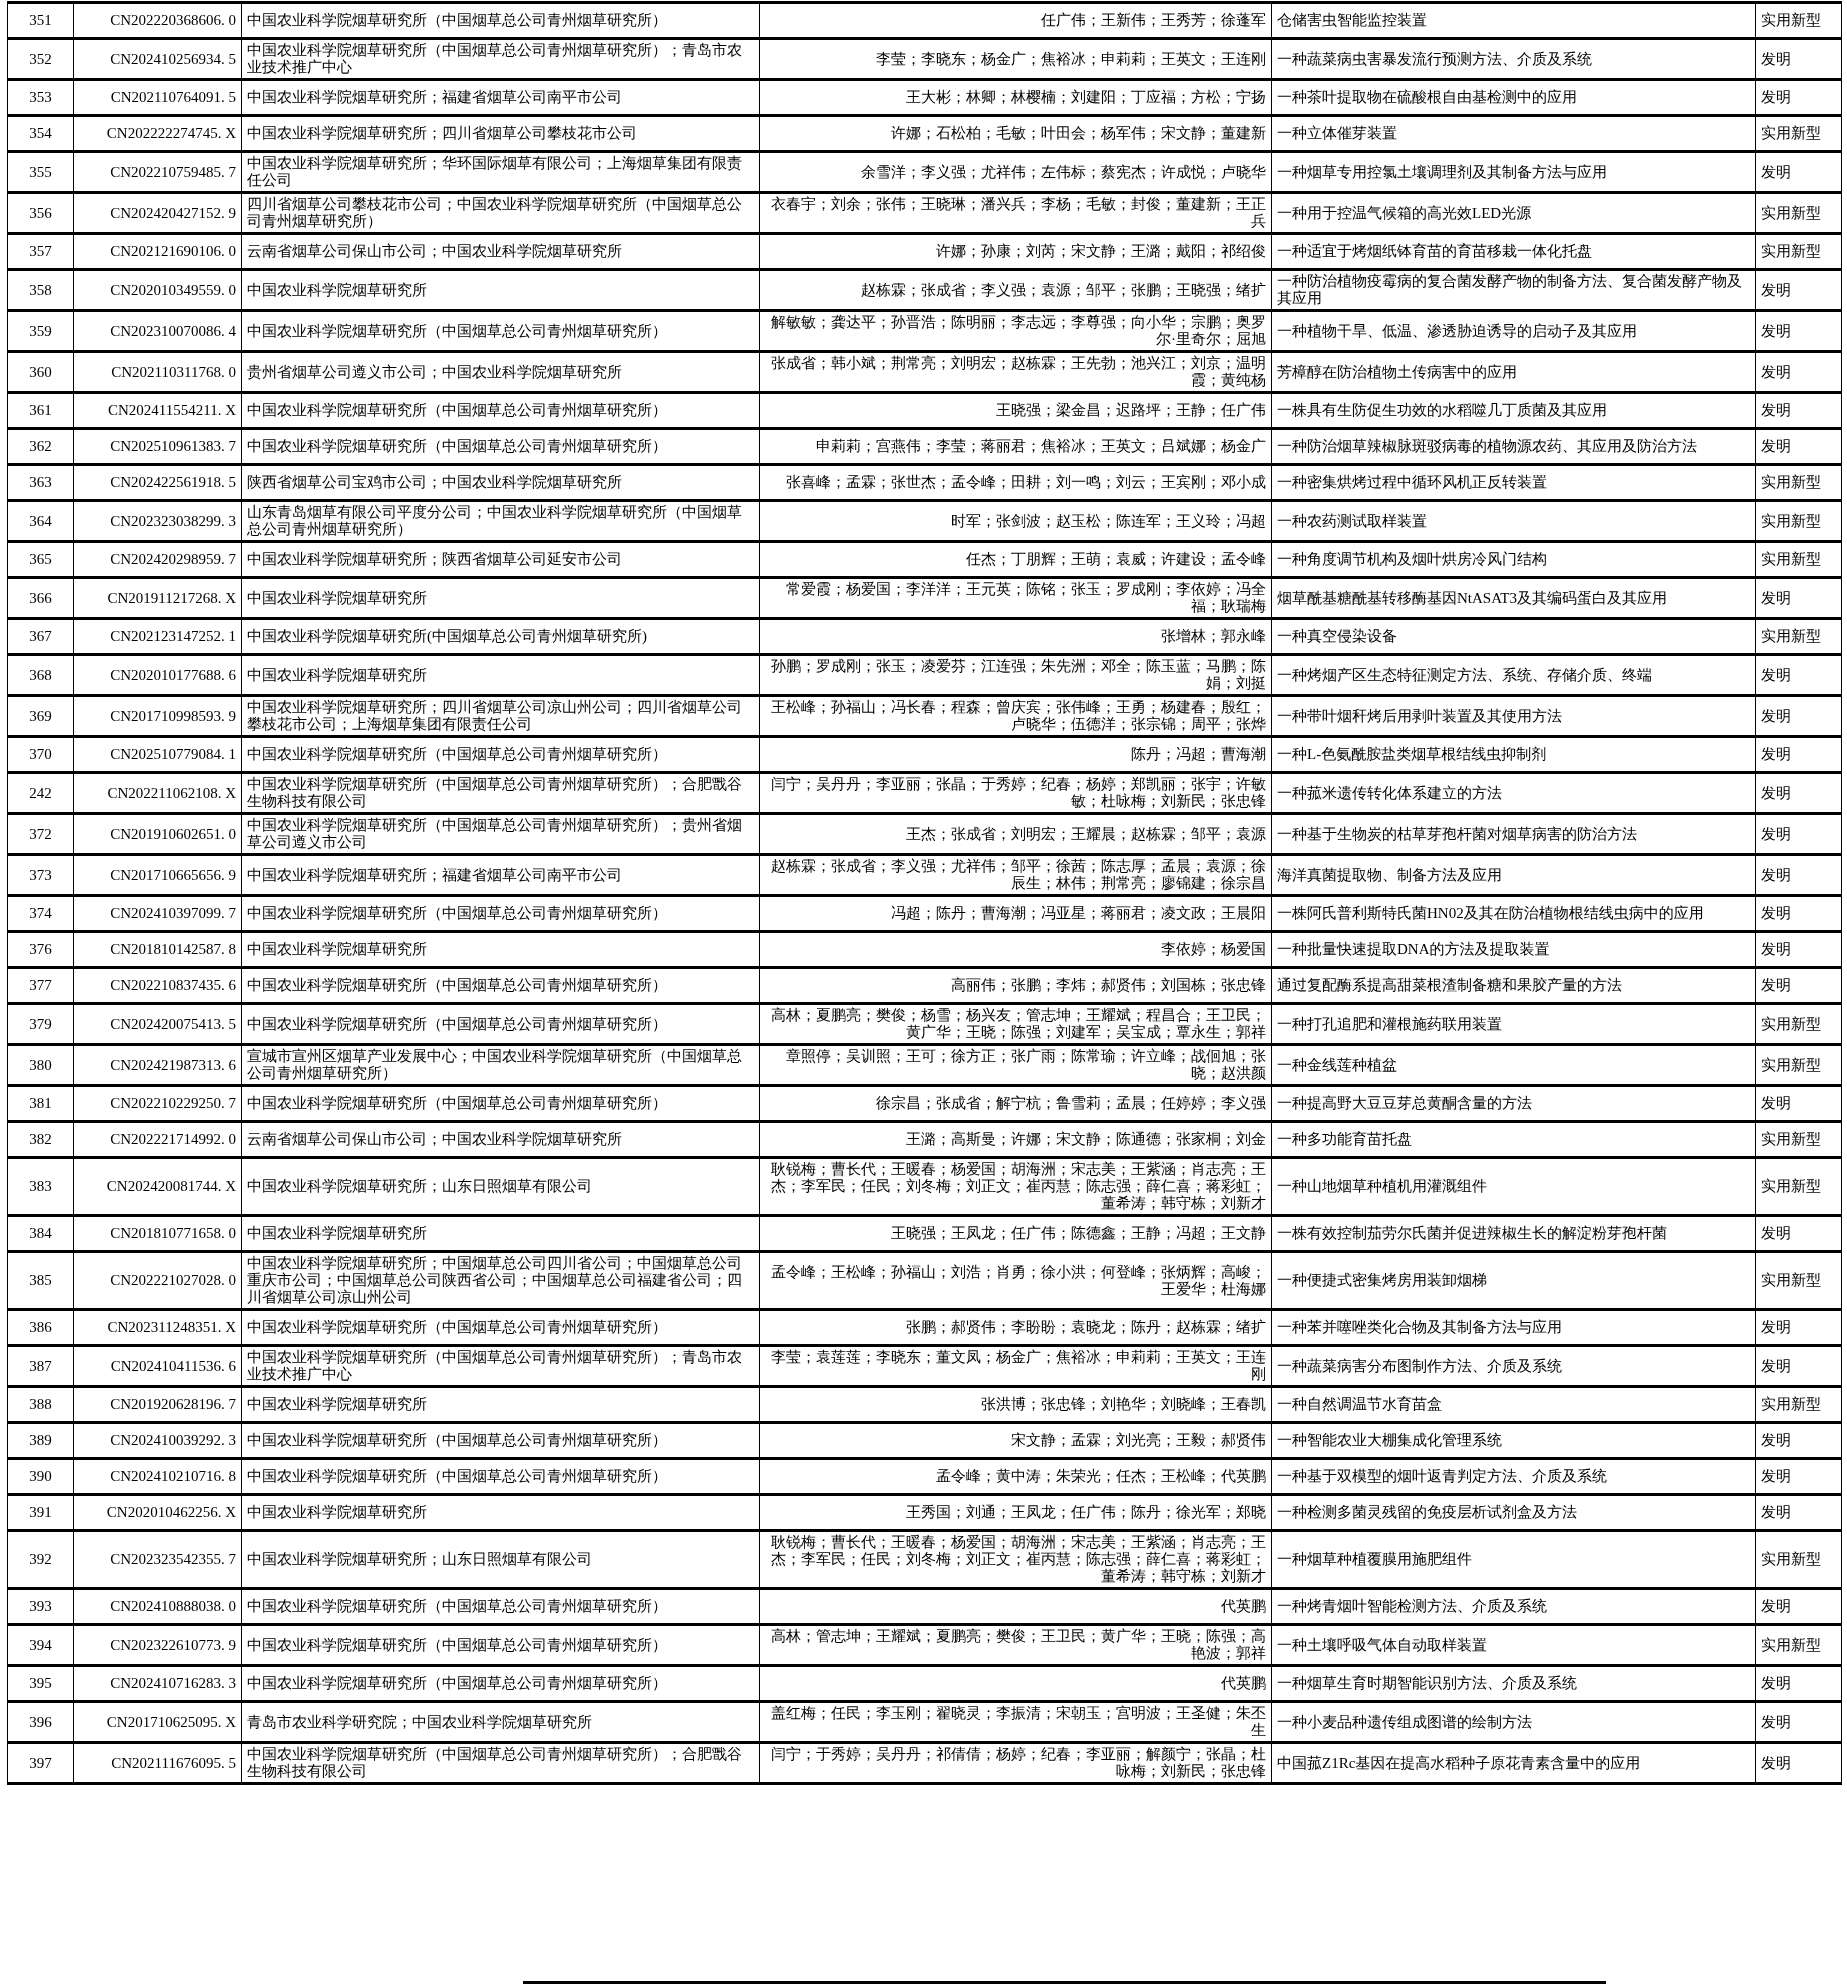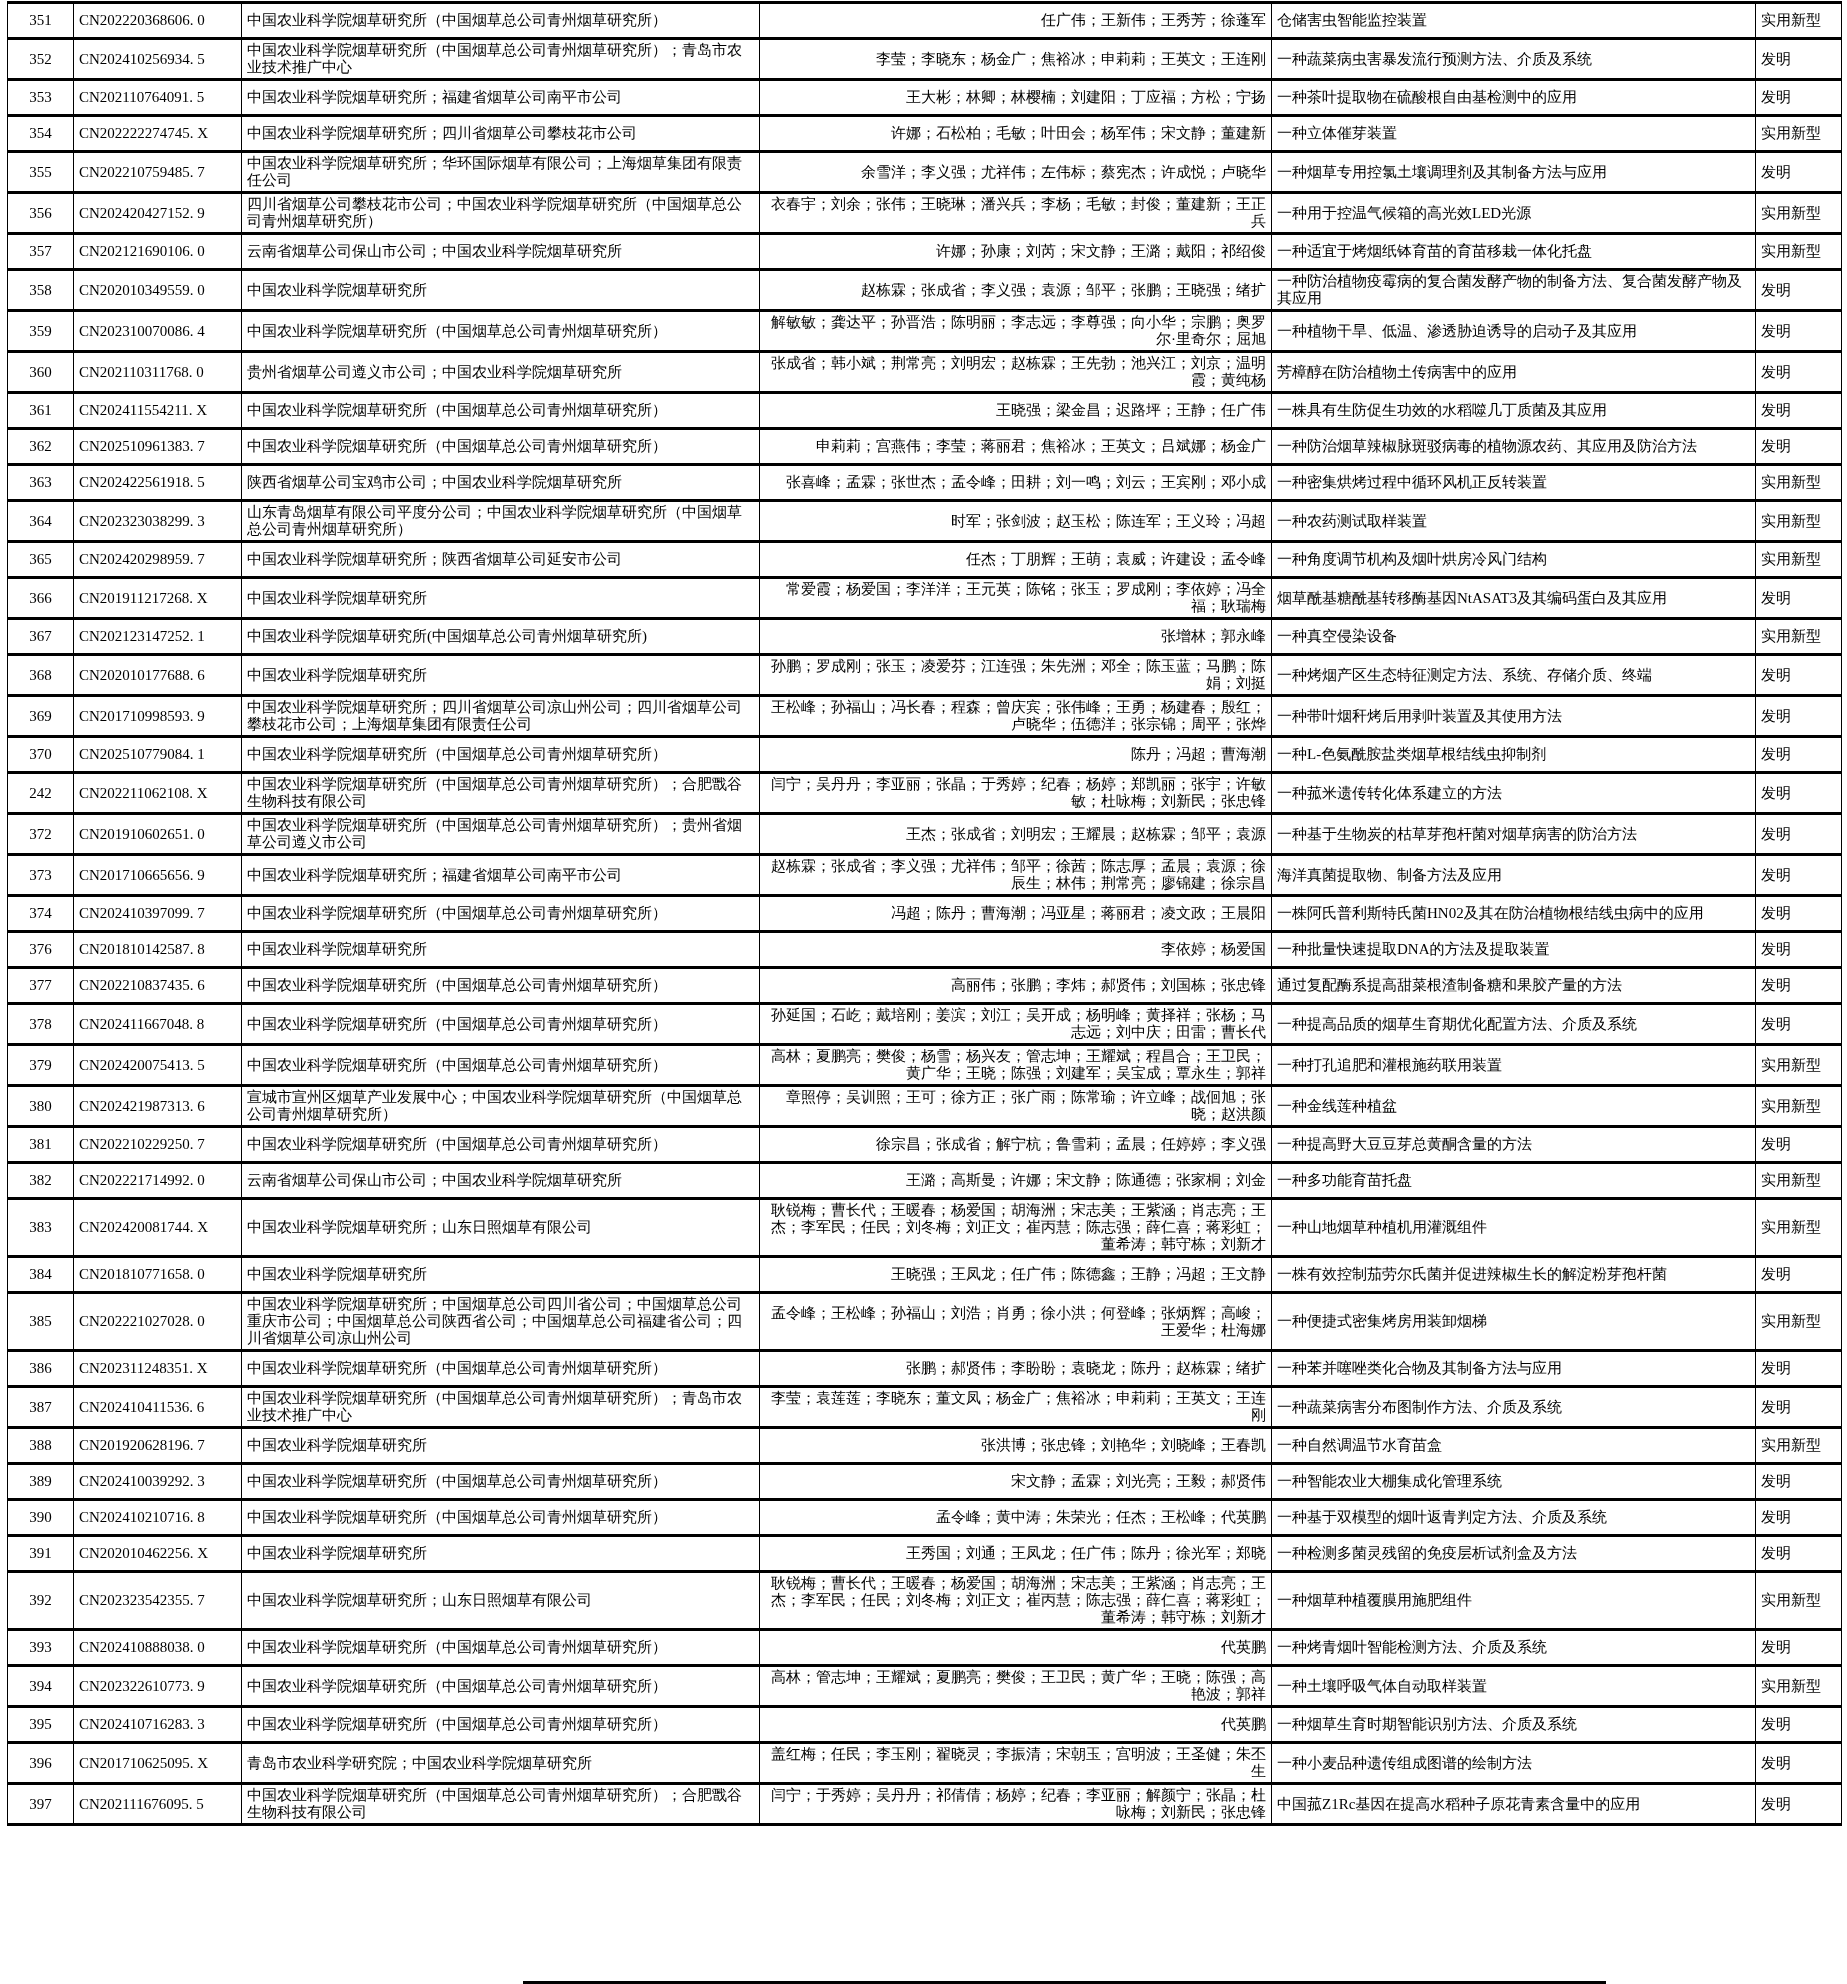--- a/index.html
+++ b/index.html
@@ -11,21 +11,21 @@
     background:#fff;
   }
   table.patents td {
     border-left:1.5px solid #000; border-right:1.5px solid #000;
     border-top:3.5px solid #000; border-bottom:3.5px solid #000;
     font-size:15px; line-height:17px; vertical-align:middle;
     padding:2px 5px; word-break:break-all; overflow:hidden;
   }
   table.patents tr { height:36px; }
   td.c-no   { text-align:center; padding:2px 1px; }
-  td.c-cn   { text-align:left; padding-left:2.5px; padding-right:1px; font-size:15.4px; }
+  td.c-cn   { text-align:right; padding-left:2.5px; padding-right:1px; font-size:15.4px; }
   td.c-app  { text-align:left; }
   td.c-inv  { text-align:right; }
   td.c-title{ text-align:left; }
   td.c-type { padding:2px 2px; }
   .bottom-bar {
     position:absolute; left:523px; right:0; bottom:0; height:4px; background:#000;
   }
 </style>
 </head>
 <body>
@@ -269,28 +269,20 @@
 
   <tr>
     <td class="c-no">377</td>
     <td class="c-cn">CN202210837435. 6</td>
     <td class="c-app">中国农业科学院烟草研究所（中国烟草总公司青州烟草研究所）</td>
     <td class="c-inv">高丽伟；张鹏；李炜；郝贤伟；刘国栋；张忠锋</td>
     <td class="c-title">通过复配酶系提高甜菜根渣制备糖和果胶产量的方法</td>
     <td class="c-type">发明</td>
   </tr>
 
-  <tr>
-    <td class="c-no">378</td>
-    <td class="c-cn">CN202411667048. 8</td>
-    <td class="c-app">中国农业科学院烟草研究所（中国烟草总公司青州烟草研究所）</td>
-    <td class="c-inv">孙延国；石屹；戴培刚；姜滨；刘江；吴开成；杨明峰；黄择祥；张杨；马志远；刘中庆；田雷；曹长代</td>
-    <td class="c-title">一种提高品质的烟草生育期优化配置方法、介质及系统</td>
-    <td class="c-type">发明</td>
-  </tr>
 
   <tr>
     <td class="c-no">379</td>
     <td class="c-cn">CN202420075413. 5</td>
     <td class="c-app">中国农业科学院烟草研究所（中国烟草总公司青州烟草研究所）</td>
     <td class="c-inv">高林；夏鹏亮；樊俊；杨雪；杨兴友；管志坤；王耀斌；程昌合；王卫民；黄广华；王晓；陈强；刘建军；吴宝成；覃永生；郭祥</td>
     <td class="c-title">一种打孔追肥和灌根施药联用装置</td>
     <td class="c-type">实用新型</td>
   </tr>
 

